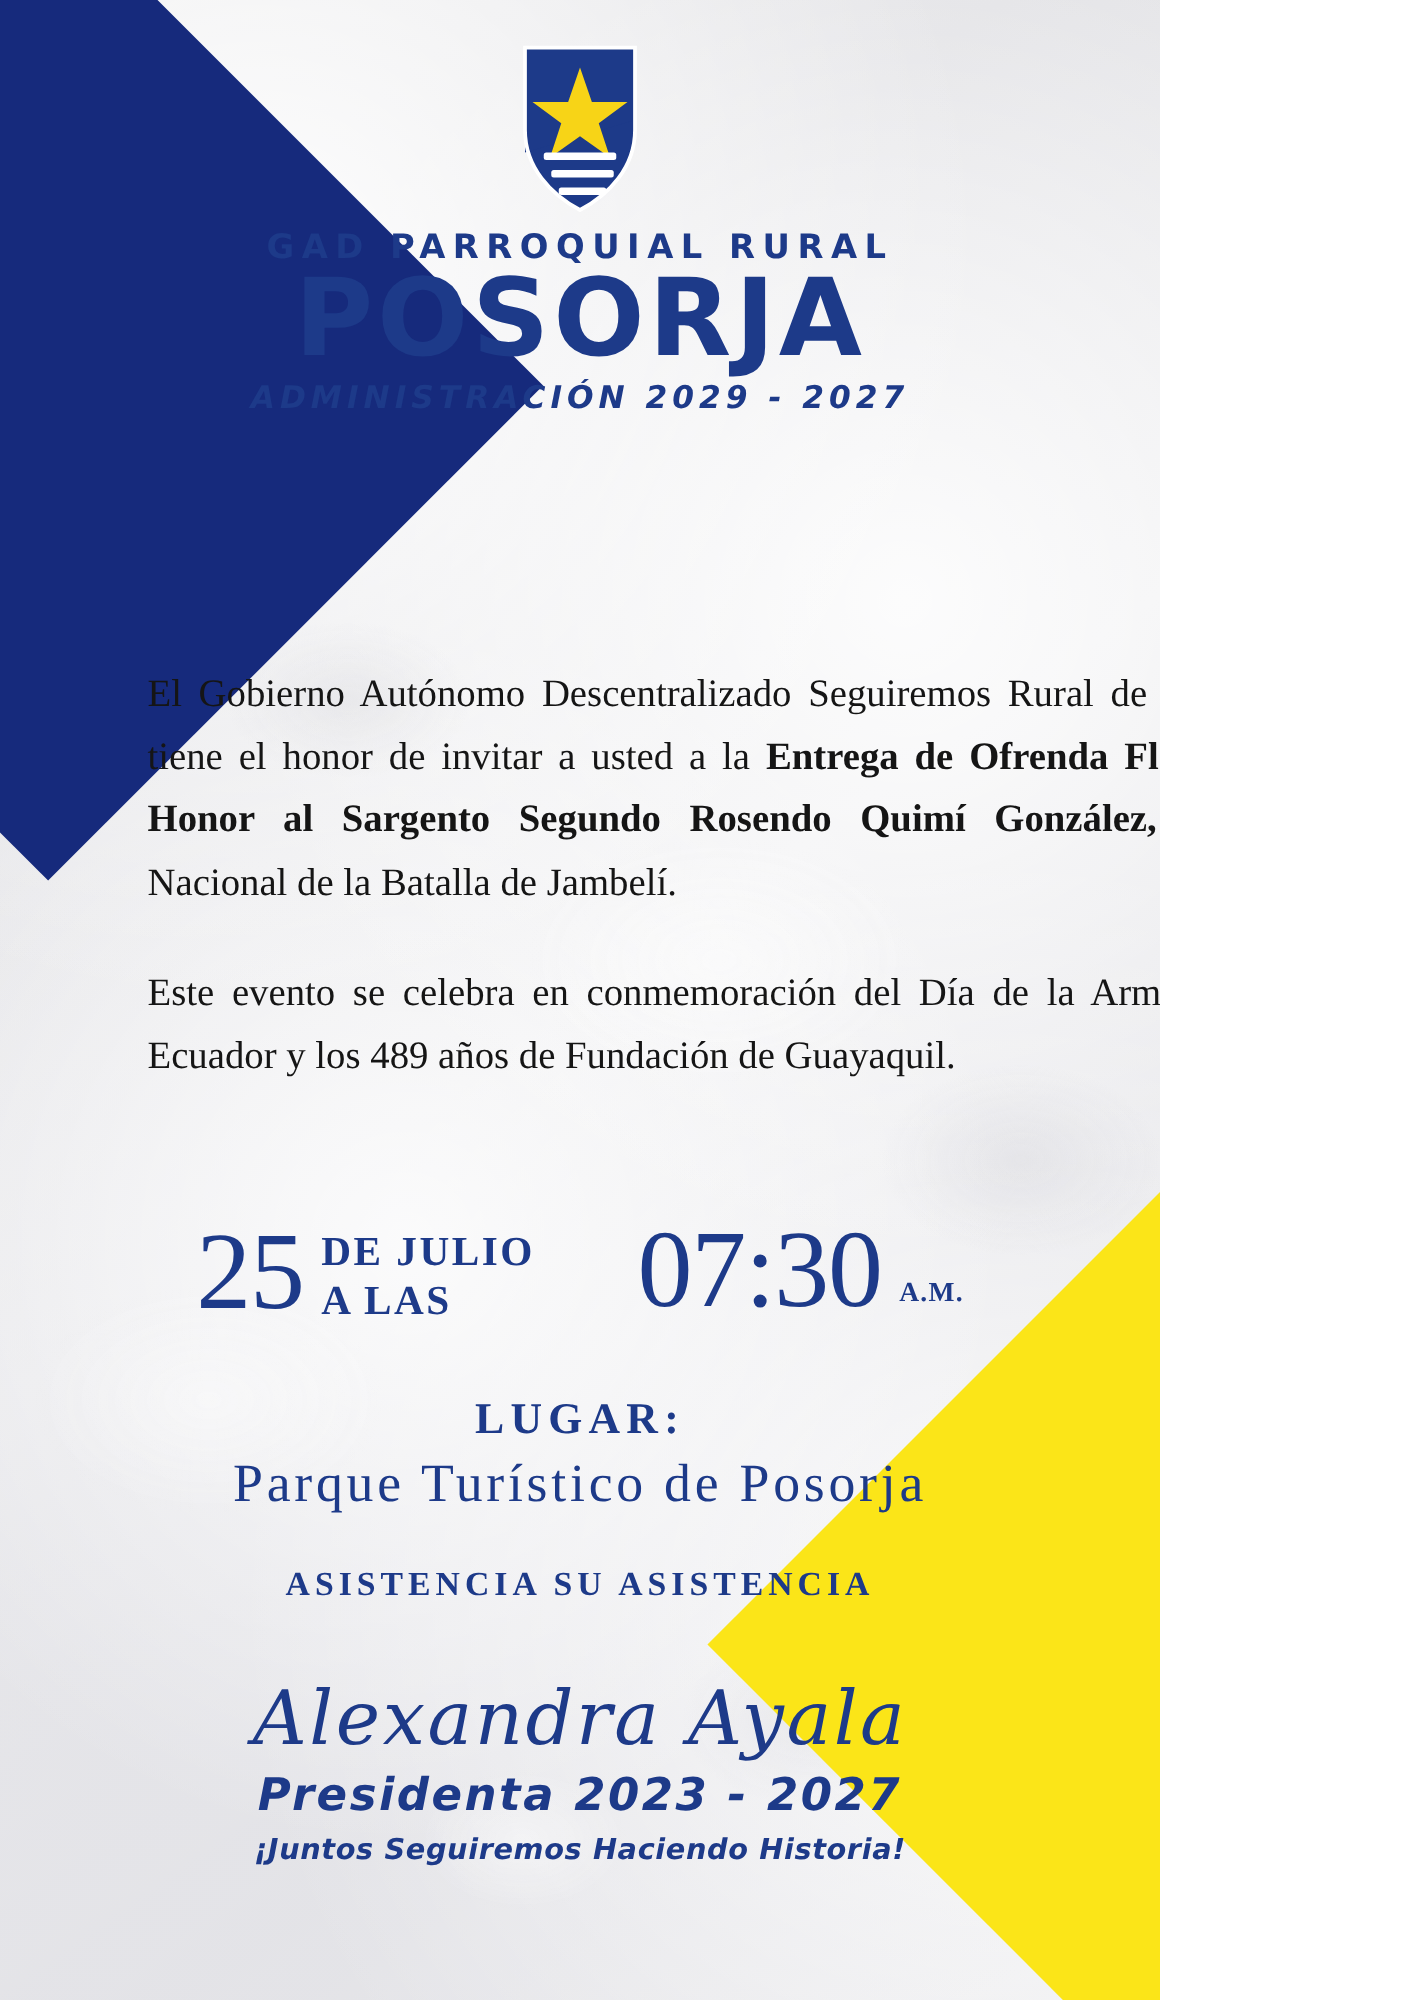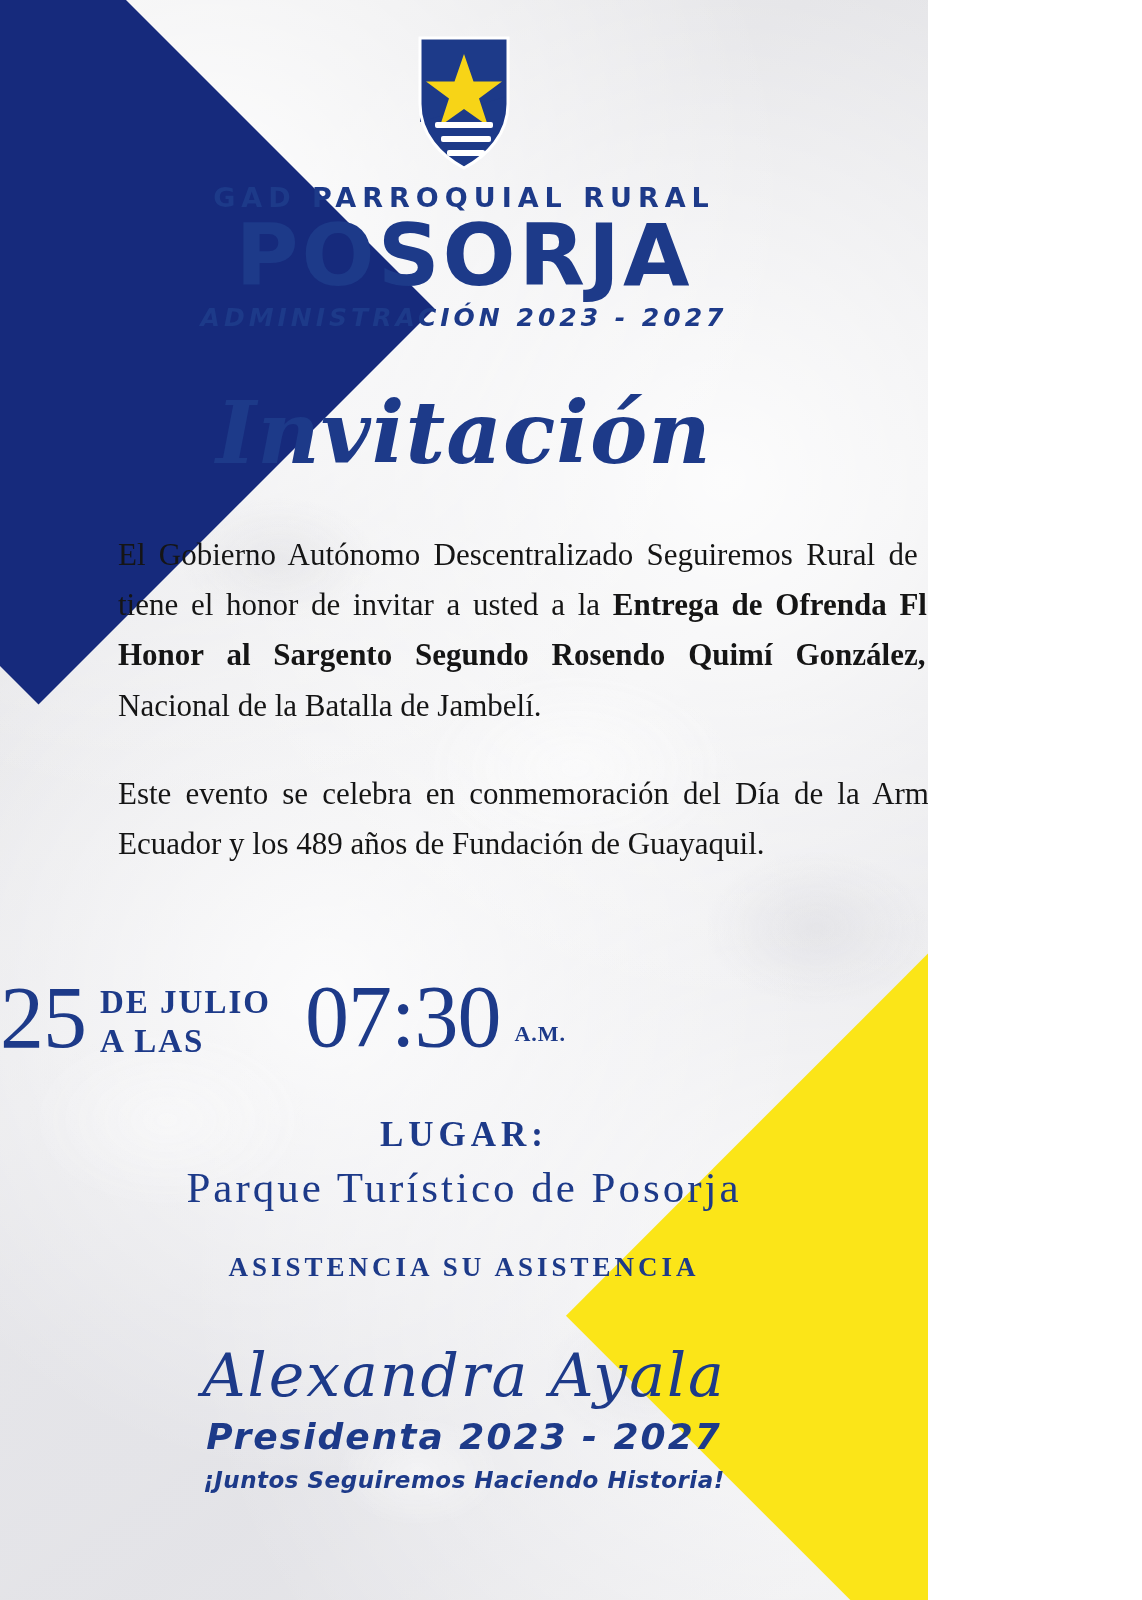--- a/index.html
+++ b/index.html
@@ -140,23 +140,23 @@
   #body-text p:last-child { margin-bottom: 0; }
   .bold { font-weight: bold; }
 
   
   #datetime-row {
     position: absolute;
     top: 975px;
     left: 0;
     right: 0;
     display: flex;
-    justify-content: flex-start;
+    justify-content: center;
     align-items: flex-start;
-    gap: 34px;
+    gap: 82px;
     color: #1d3a89;
   }
   .dt-group {
     display: flex;
     align-items: center;
     gap: 14px;
   }
   .big-num {
     font-family: "Liberation Serif", serif;
     font-size: 88px;
@@ -261,24 +261,23 @@
         <polygon fill="#f7d417" points="75,28 84.5,55.5 113,55.5 90,72.5 99,100 75,83 51,100 60,72.5 37,55.5 65.5,55.5"></polygon>
         <g fill="#ffffff">
           <rect x="46" y="96" width="58" height="6" rx="2"></rect>
           <rect x="52" y="110" width="50" height="6" rx="2"></rect>
           <rect x="58" y="124" width="38" height="6" rx="2"></rect>
         </g>
         <path d="M31 12 H119 V78 C119 108 98 130 75 142 C52 130 31 108 31 78 Z" fill="none" stroke="#ffffff" stroke-width="3"></path>
       </svg>
       <div class="brand-top">GAD PARROQUIAL RURAL</div>
       <div class="brand-main">POSORJA</div>
-      <div class="brand-sub">ADMINISTRACIÓN 2023 - 2027</div>
-    </div>
-
-    <div id="invitation-title">Invitación</div>
+      <div class="brand-sub">ADMINISTRACIÓN 2029 - 2027</div>
+    </div>
+
 
     <div id="body-text">
       <p><span>El Gobierno Autónomo Descentralizado Seguiremos Rural de Posorja tiene el honor de invitar a usted a la </span><span class="bold">Entrega de Ofrenda Floral en Honor al Sargento Segundo Rosendo Quimí González,</span><span> Héroe Nacional de la Batalla de Jambelí.</span></p>
       <p>Este evento se celebra en conmemoración del Día de la Armada del Ecuador y los 489 años de Fundación de Guayaquil.</p>
     </div>
 
     <div id="datetime-row">
       <div class="dt-group">
         <div class="big-num">25</div>
         <div class="dt-stack">

